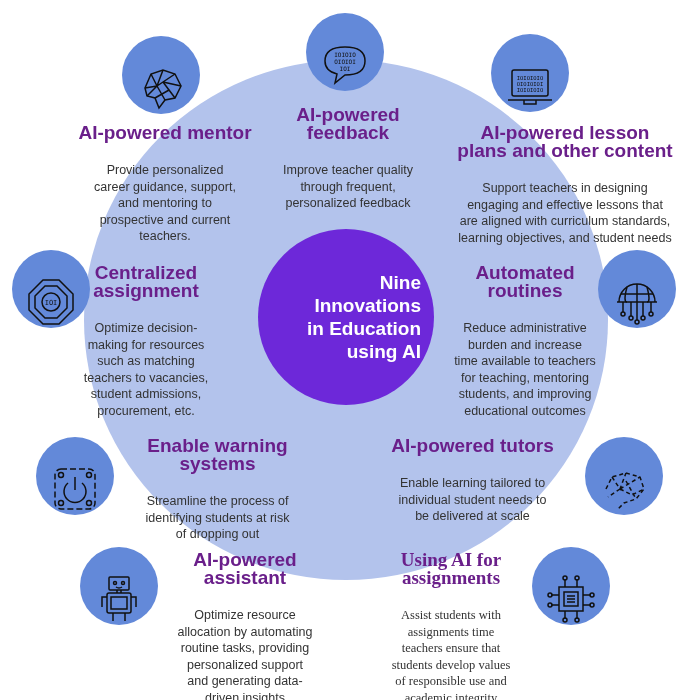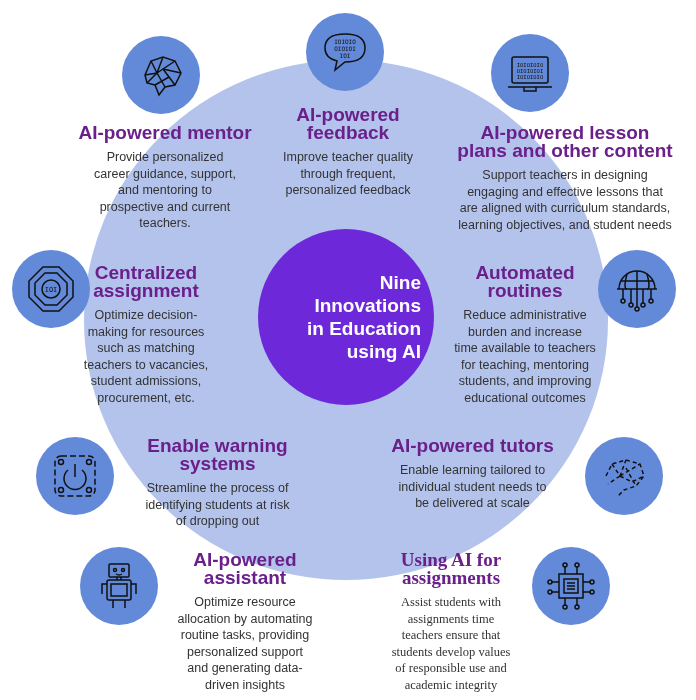--- a/index.html
+++ b/index.html
@@ -1,24 +1,24 @@
 <!DOCTYPE html>
 <html><head>
 <meta charset="utf-8">
 <style>
   html,body{margin:0;padding:0;background:#ffffff;}
   body{width:696px;height:700px;position:relative;overflow:hidden;font-family:"Liberation Sans","DejaVu Sans",sans-serif;}
   .big-circle{position:absolute;left:84px;top:60px;width:524px;height:520px;border-radius:50%;background:#b3c3ec;}
   .center-circle{position:absolute;left:258px;top:229px;width:176px;height:176px;border-radius:50%;background:#6d28d9;display:flex;align-items:center;justify-content:center;text-align:right;}
   .center-title{color:#ffffff;font-weight:bold;font-size:19px;line-height:23px;width:150px;white-space:pre-line;}
-  .icon{position:absolute;width:78px;height:78px;border-radius:50%;background:#6389d9;display:flex;align-items:center;justify-content:center;}
+  .icon{position:absolute;width:78px;height:78px;border-radius:50%;background:#6389d9;display:flex;align-items:flex-end;justify-content:center;}
   .icon svg{width:52px;height:52px;}
   .block{position:absolute;text-align:center;}
   .title{color:#6a1f8a;font-weight:bold;font-size:19px;line-height:18px;white-space:pre-line;}
-  .desc{color:#333333;font-size:12.5px;line-height:16.5px;margin-top:7px;white-space:pre-line;}
+  .desc{color:#333333;font-size:12.5px;line-height:16.5px;margin-top:20px;white-space:pre-line;}
 </style>
 </head>
 <body>
 
 <div class="big-circle"></div>
 <div class="center-circle">
   <div class="center-title">Nine
 Innovations
 in Education
 using AI</div>

